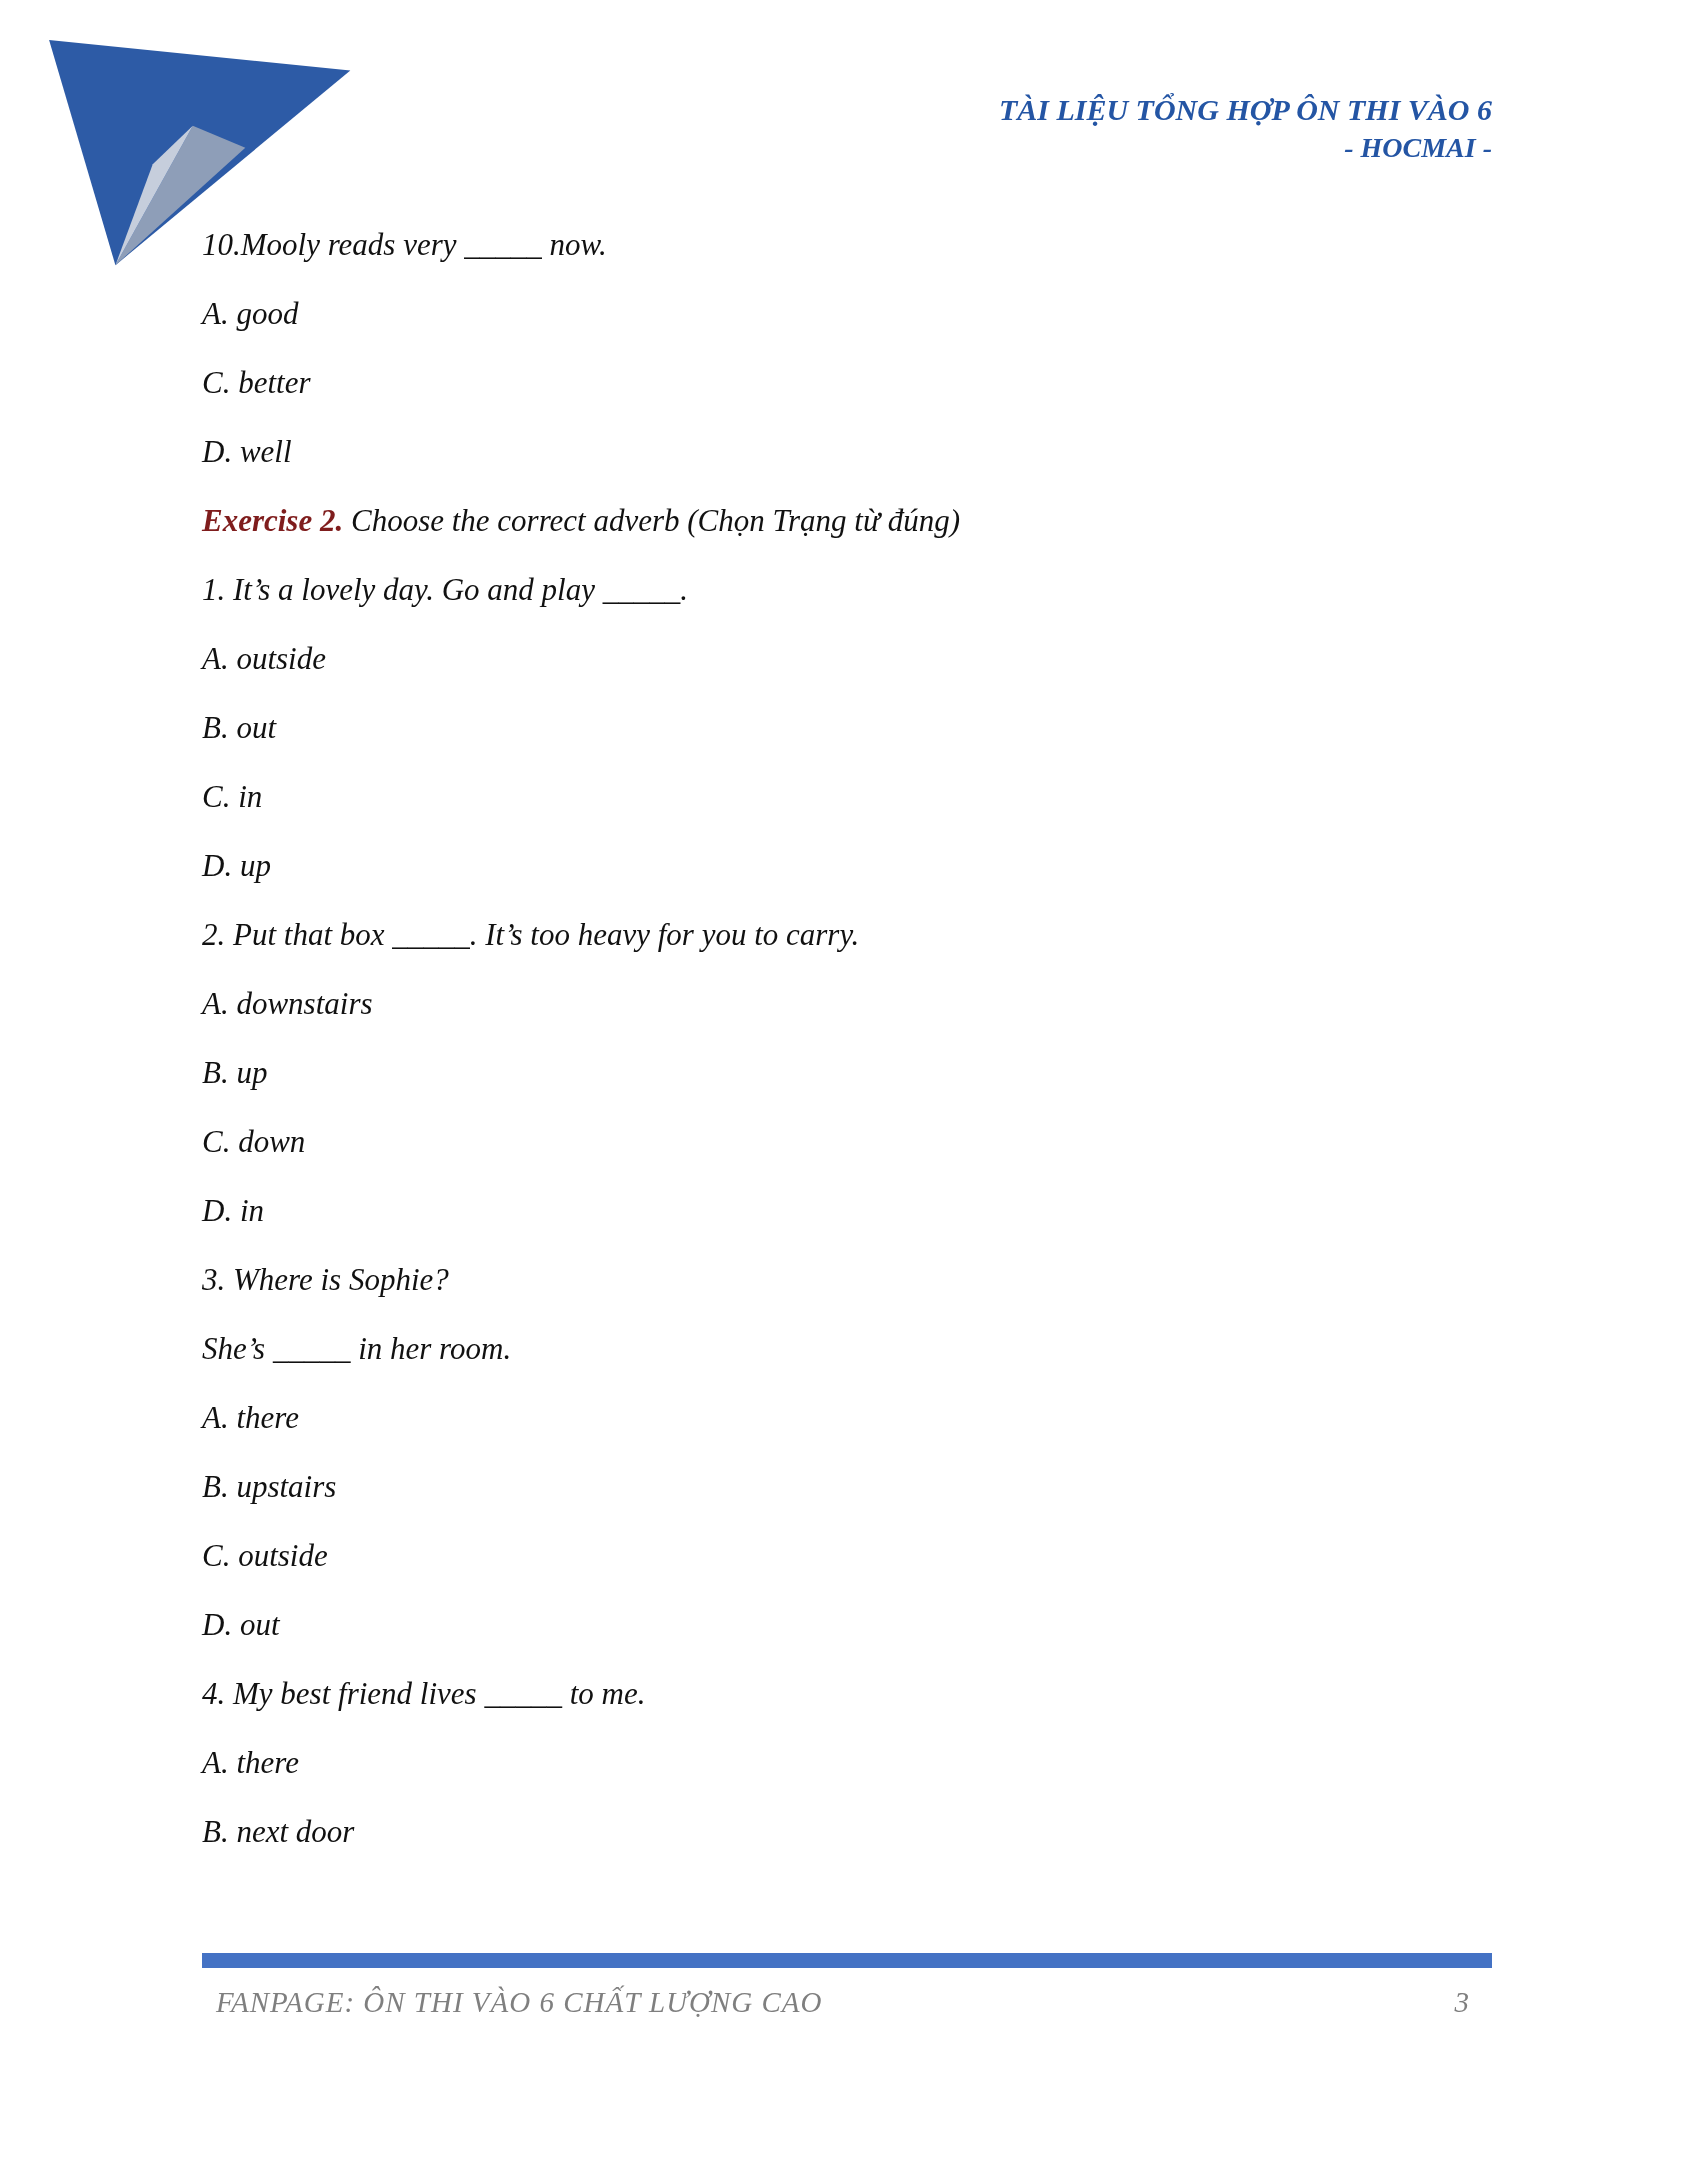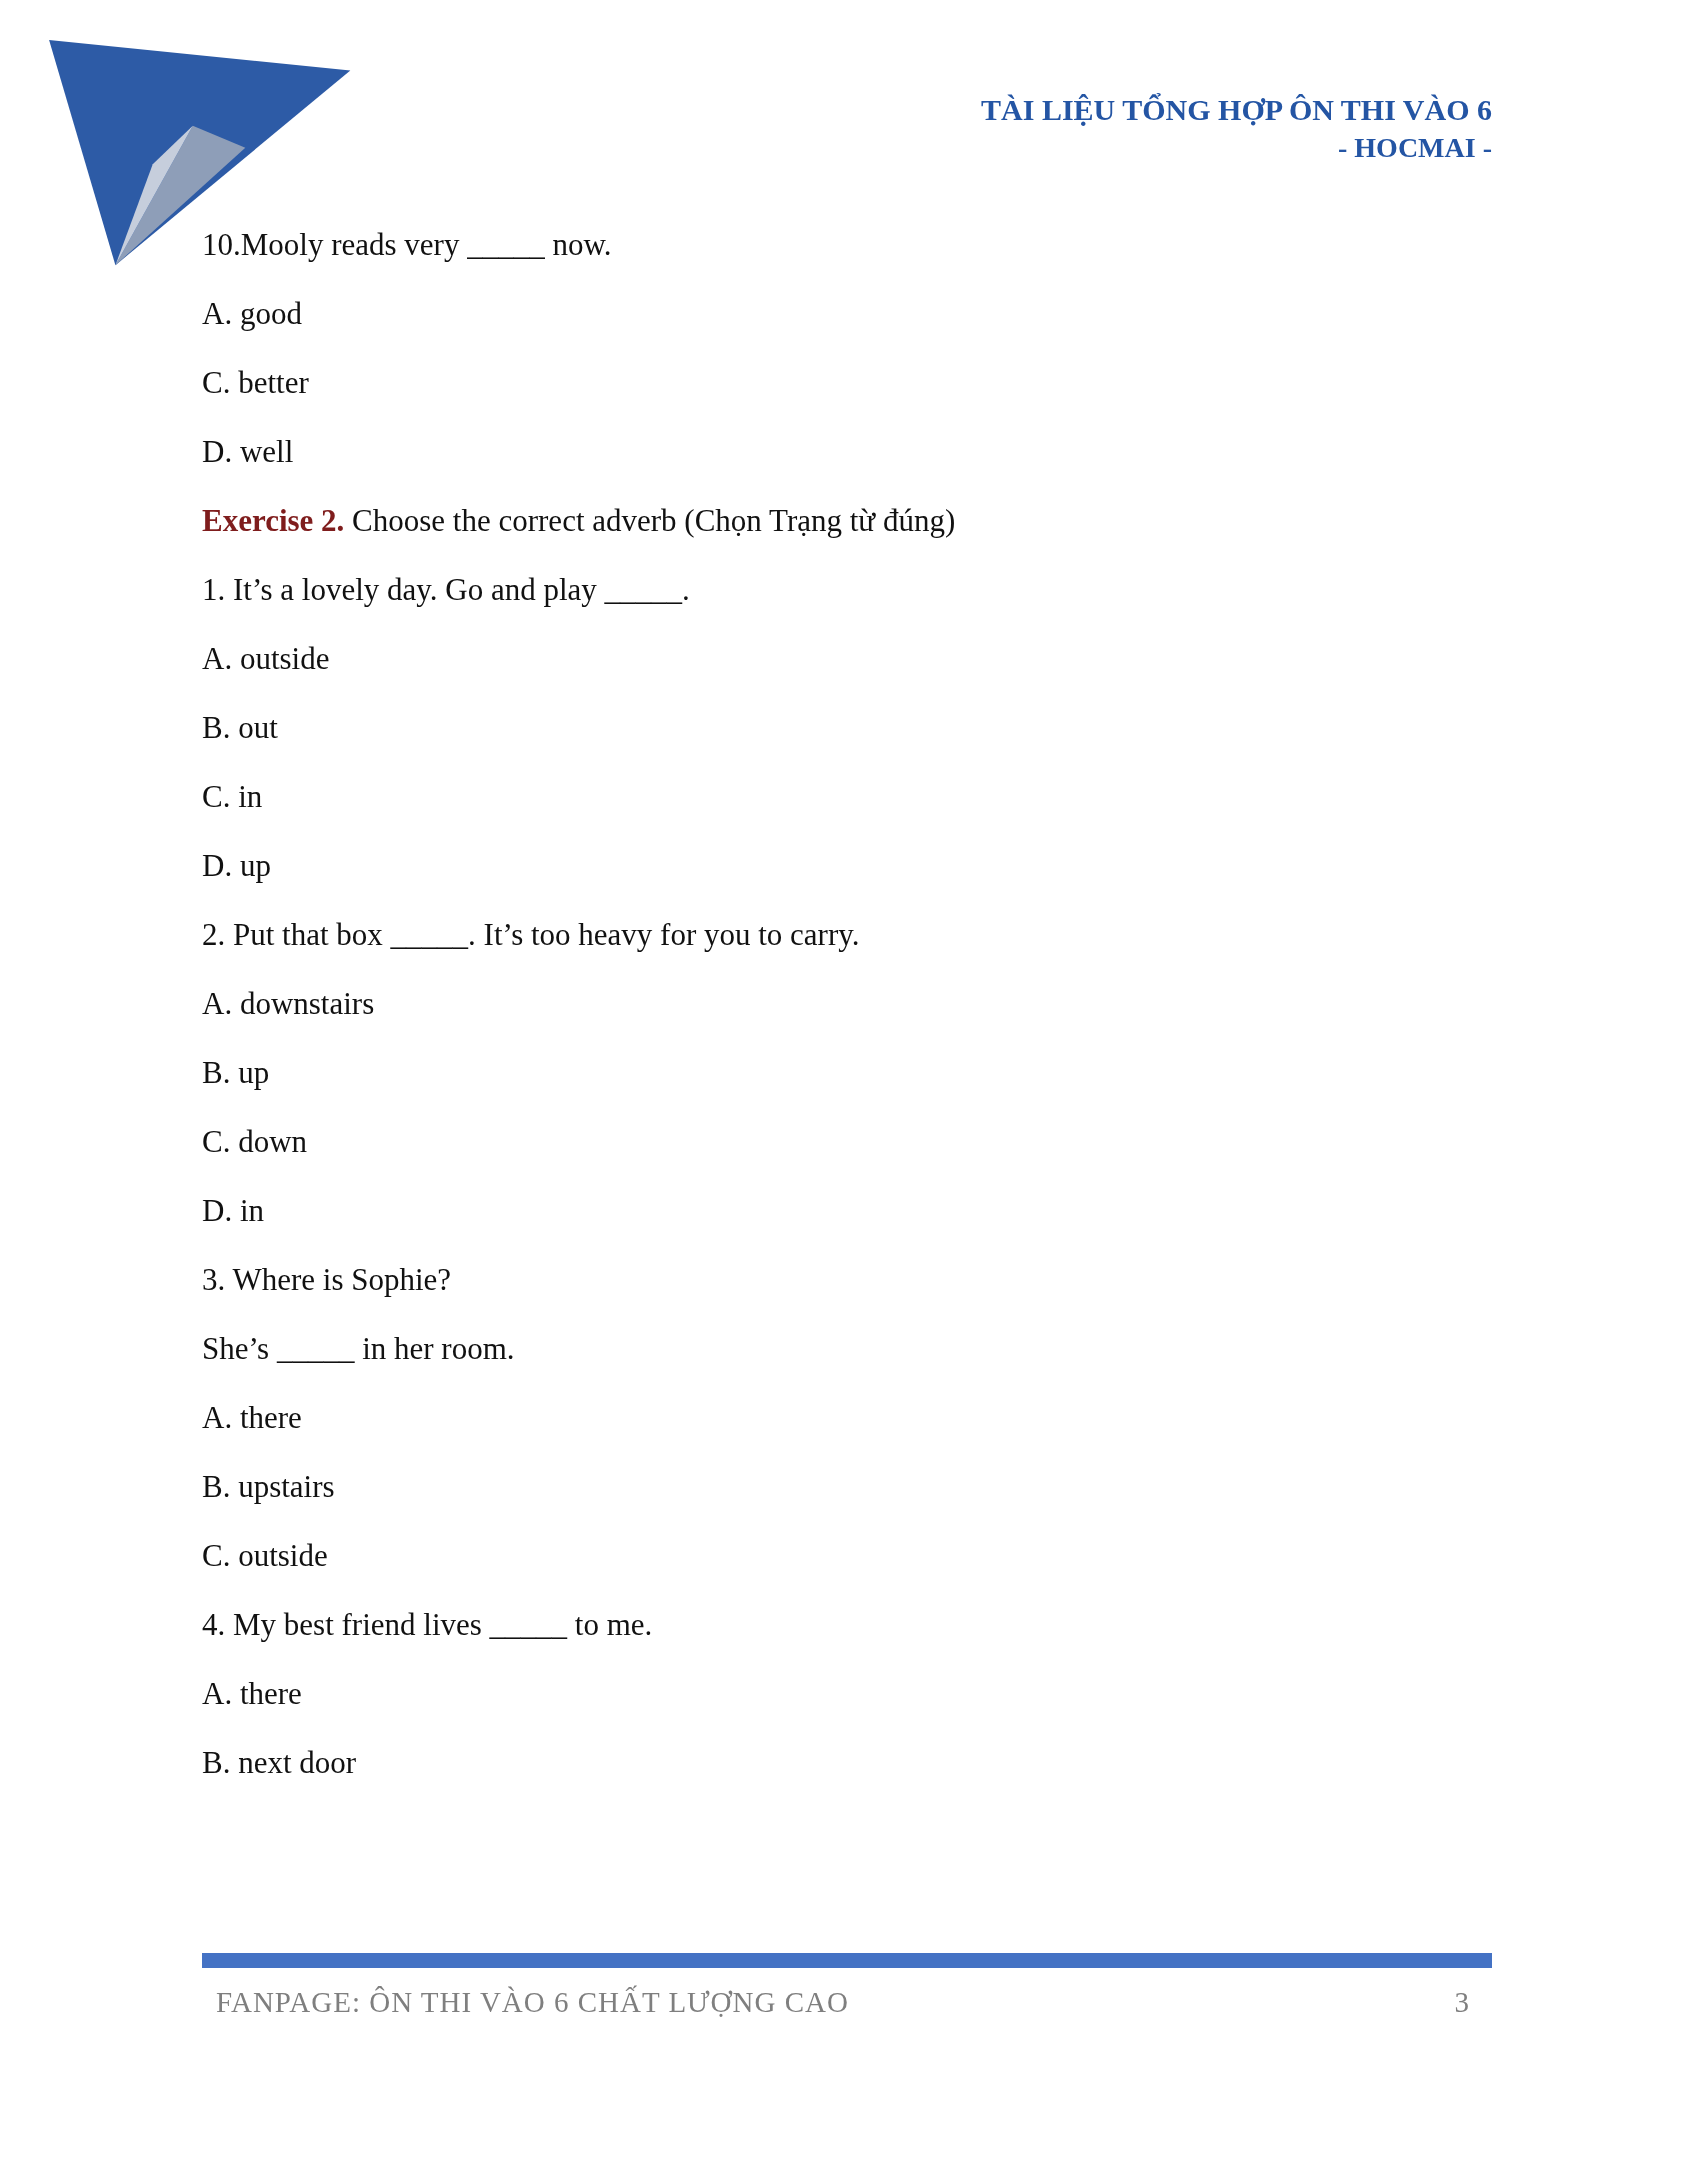--- a/index.html
+++ b/index.html
@@ -4,20 +4,21 @@
 <style>
   * { margin: 0; padding: 0; box-sizing: border-box; }
   html, body { background: #ffffff; }
   .page {
     position: relative;
     width: 1687px;
     height: 2139px;
     background: #ffffff;
     font-family: "Liberation Serif", serif;
     overflow: hidden;
+    font-style: italic;
   }
   .header {
     position: absolute;
     top: 91px;
     right: 195px;
     text-align: right;
     color: #2455A4;
   }
   .header-title {
     font-size: 30px;
@@ -106,20 +107,21 @@
       <p class="line">2. Put that box _____. It’s too heavy for you to carry.</p>
       <p class="line">A. downstairs</p>
       <p class="line">B. up</p>
       <p class="line">C. down</p>
       <p class="line">D. in</p>
       <p class="line">3. Where is Sophie?</p>
       <p class="line">She’s _____ in her room.</p>
       <p class="line">A. there</p>
       <p class="line">B. upstairs</p>
       <p class="line">C. outside</p>
+      <p class="line">D. out</p>
       <p class="line">4. My best friend lives _____ to me.</p>
       <p class="line">A. there</p>
       <p class="line">B. next door</p>
     </div>
 
   <div class="footer-bar"></div>
   <div class="footer-row">
     <span class="footer-fanpage">FANPAGE: ÔN THI VÀO 6 CHẤT LƯỢNG CAO</span>
     <span class="footer-page-number">3</span>
   </div>

